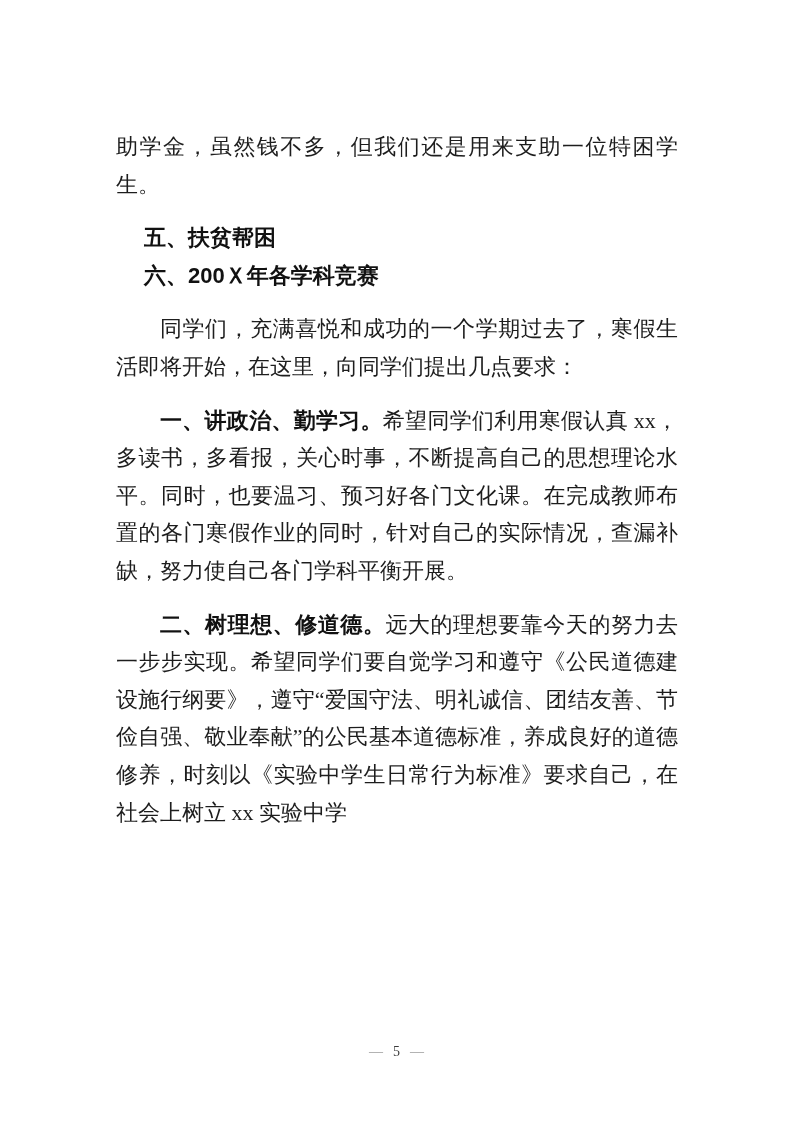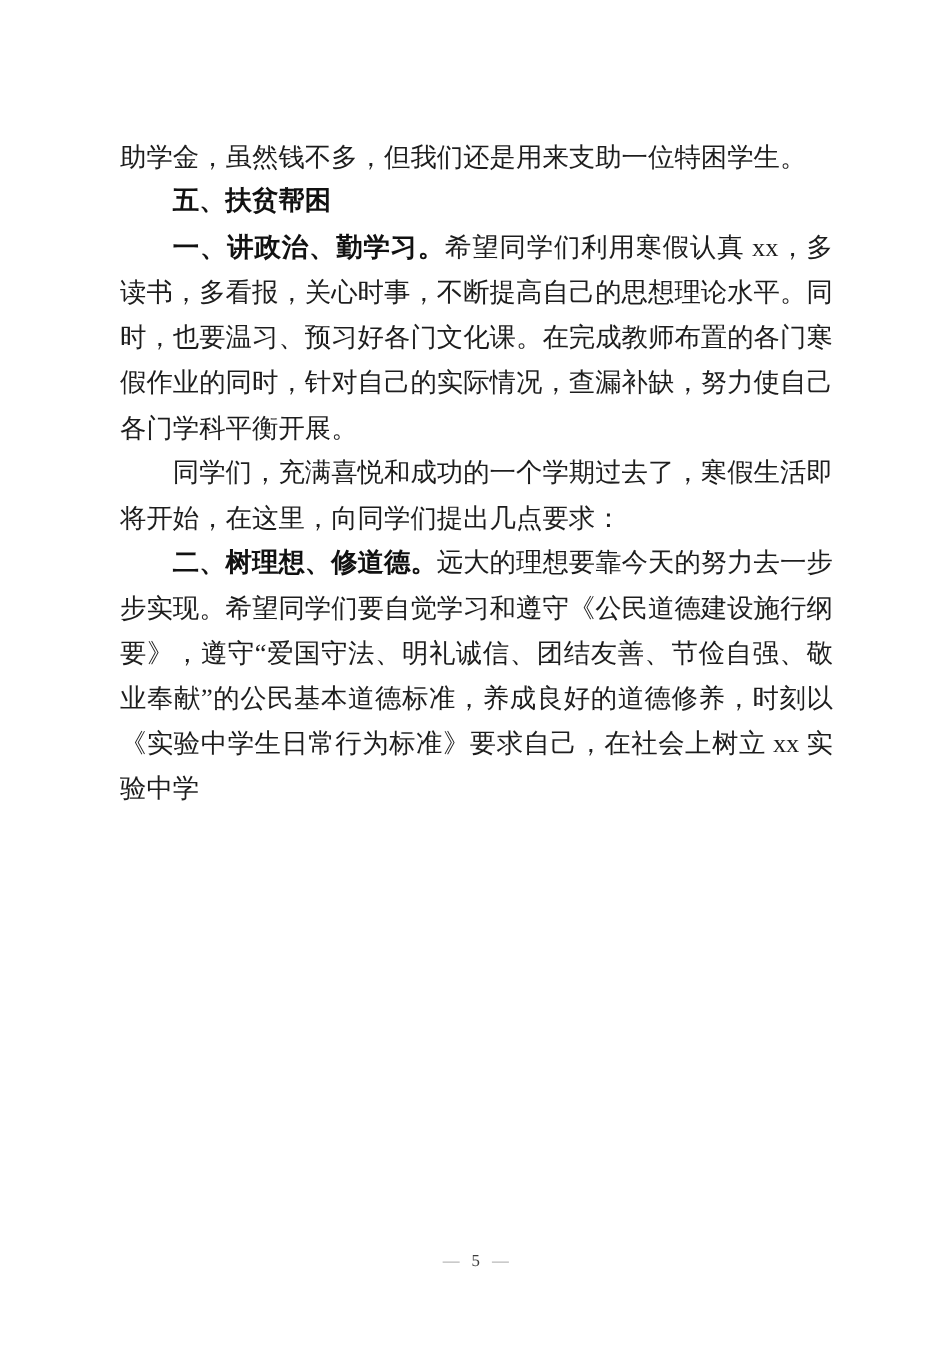--- a/index.html
+++ b/index.html
@@ -19,33 +19,33 @@
     left: 100px;
     top: 112px;
     width: 594px;
     color: #1d1d1d;
     font-family: "Liberation Serif", "DejaVu Serif", serif;
     font-size: 22px;
     line-height: 37.6px;
     text-align: justify;
   }
   .para {
-    margin: 0;
+    margin: 16px;
     text-indent: 2em;
   }
   .para.cont {
     text-indent: 0;
   }
   .heading {
     margin: 0;
     text-indent: 2em;
     font-size: 22px;
     line-height: 37.6px;
     font-weight: 700;
-    font-family: Liberation Mono, monospace;
+    font-family: Liberation Sans, sans-serif;
     color: #111111;
   }
   .lead {
     font-weight: 700;
     font-family: "Liberation Sans", "DejaVu Sans", sans-serif;
     color: #111111;
   }
   .footer {
     position: absolute;
     top: 1042px;
@@ -66,24 +66,25 @@
 <body>
 
 <div class="page">
   <div class="content">
 
     <p class="para cont">助学金，虽然钱不多，但我们还是用来支助一位特困学生。</p>
 
     <p class="heading">五、扶贫帮困</p>
 
 
+    <p class="heading">六、200Ｘ年各学科竞赛</p>
 
 
+    <p class="para">同学们，充满喜悦和成功的一个学期过去了，寒假生活即将开始，在这里，向同学们提出几点要求：</p>
+
     <p class="para"><span class="lead">一、讲政治、勤学习。</span><span>希望同学们利用寒假认真 xx，多读书，多看报，关心时事，不断提高自己的思想理论水平。同时，也要温习、预习好各门文化课。在完成教师布置的各门寒假作业的同时，针对自己的实际情况，查漏补缺，努力使自己各门学科平衡开展。</span></p>
-
-    <p class="para">同学们，充满喜悦和成功的一个学期过去了，寒假生活即将开始，在这里，向同学们提出几点要求：</p>
 
     <p class="para"><span class="lead">二、树理想、修道德。</span><span>远大的理想要靠今天的努力去一步步实现。希望同学们要自觉学习和遵守《公民道德建设施行纲要》，遵守“爱国守法、明礼诚信、团结友善、节俭自强、敬业奉献”的公民基本道德标准，养成良好的道德修养，时刻以《实验中学生日常行为标准》要求自己，在社会上树立 xx 实验中学</span></p>
 
   </div>
 
   <div class="footer"><span class="dash">—</span><span>5</span><span class="dash">—</span></div>
 </div>
 
 </body></html>

